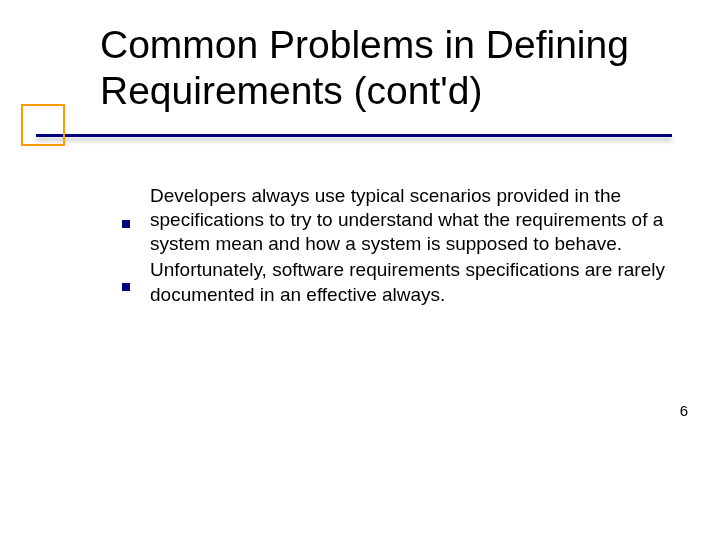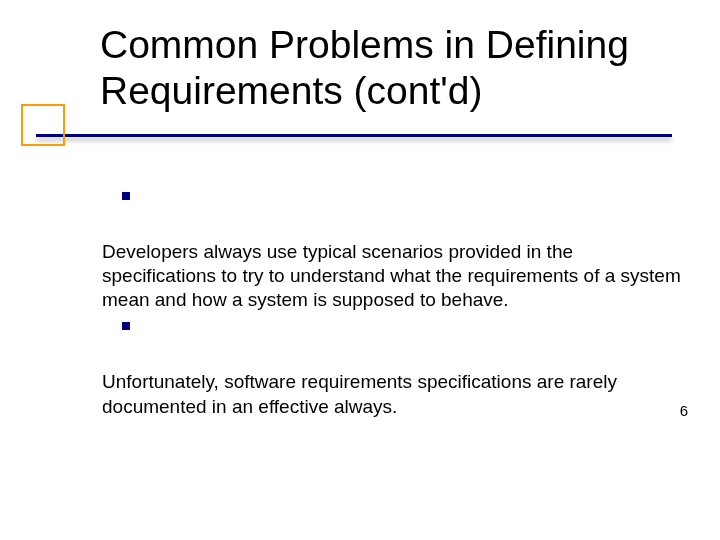--- a/index.html
+++ b/index.html
@@ -51,23 +51,22 @@
     background: transparent;
   }
   .body {
     position: absolute;
     left: 102px;
     top: 184px;
     width: 586px;
   }
   .item {
     display: flex;
-    align-items: flex-start;
+    align-items: center;
     margin-bottom: 2px;
-    flex-direction: column;
   }
   .bullet {
     width: 48px;
     flex: 0 0 48px;
     display: flex;
     justify-content: center;
     padding-top: 8px;
   }
   .bullet .sq {
     width: 8px;

